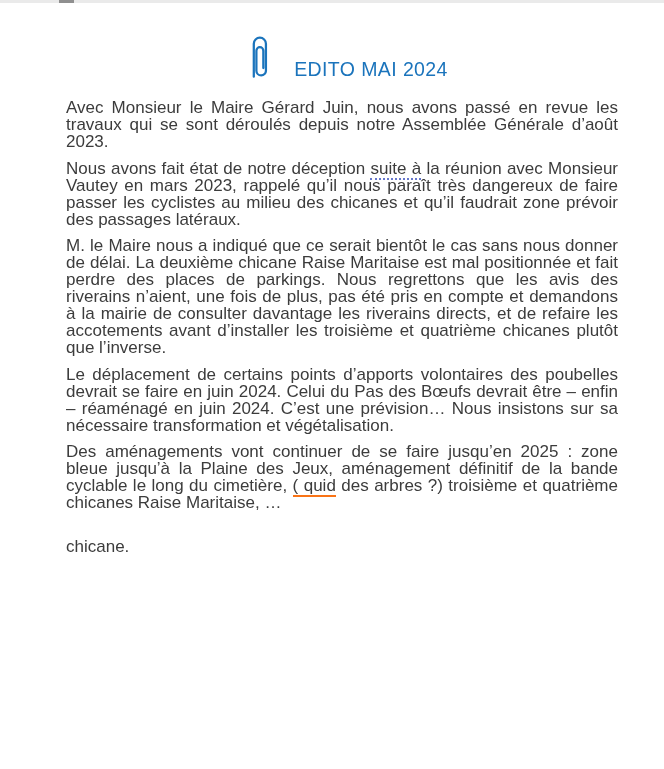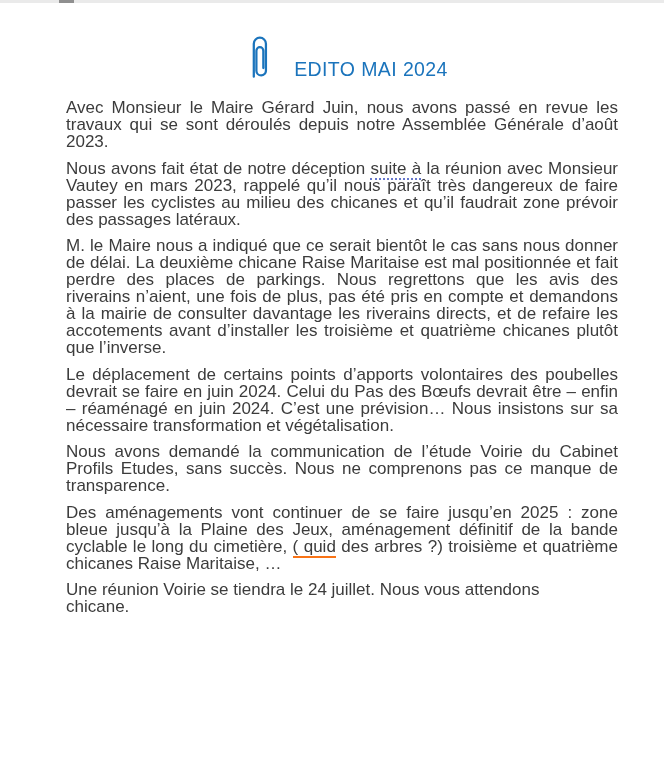--- a/index.html
+++ b/index.html
@@ -86,16 +86,15 @@
     </svg>
   </span>
   <h1 class="title">EDITO MAI 2024</h1>
 </div>
 
 <div class="content">
     <p class="para"><span>Avec Monsieur le Maire Gérard Juin, nous avons passé en revue les travaux qui se sont déroulés depuis notre Assemblée Générale d’août 2023.</span></p>
     <p class="para"><span>Nous avons fait état de notre déception </span><span class="mark-grammar-dotted">suite à</span><span> la réunion avec Monsieur Vautey en mars 2023, rappelé qu’il nous paraît très dangereux de faire passer les cyclistes au milieu des chicanes et qu’il faudrait zone prévoir des passages latéraux.</span></p>
     <p class="para"><span>M. le Maire nous a indiqué que ce serait bientôt le cas sans nous donner de délai. La deuxième chicane Raise Maritaise est mal positionnée et fait perdre des places de parkings. Nous regrettons que les avis des riverains n’aient, une fois de plus, pas été pris en compte et demandons à la mairie de consulter davantage les riverains directs, et de refaire les accotements avant d’installer les troisième et quatrième chicanes plutôt que l’inverse.</span></p>
     <p class="para"><span>Le déplacement de certains points d’apports volontaires des poubelles devrait se faire en juin 2024. Celui du Pas des Bœufs devrait être – enfin – réaménagé en juin 2024. C’est une prévision… Nous insistons sur sa nécessaire transformation et végétalisation.</span></p>
-    <p class="para"><span>Nous avons demandé la communication de l’étude Voirie du Cabinet Profils Etudes, sans succès. Nous ne comprenons pas ce manque de transparence.</span></p>
     <p class="para"><span>Des aménagements vont continuer de se faire jusqu’en 2025 : zone bleue jusqu’à la Plaine des Jeux, aménagement définitif de la bande cyclable le long du cimetière, </span><span class="mark-grammar-solid">( quid</span><span> des arbres ?) troisième et quatrième chicanes Raise Maritaise, …</span></p>
-    <p class="para align-left"><span>Une réunion Voirie se tiendra le 24 juillet. Nous vous attendons</span><br><span>chicane.</span></p>
+    <p class="para align-left"><br><span>chicane.</span></p>
   </div>
 
 </body></html>

